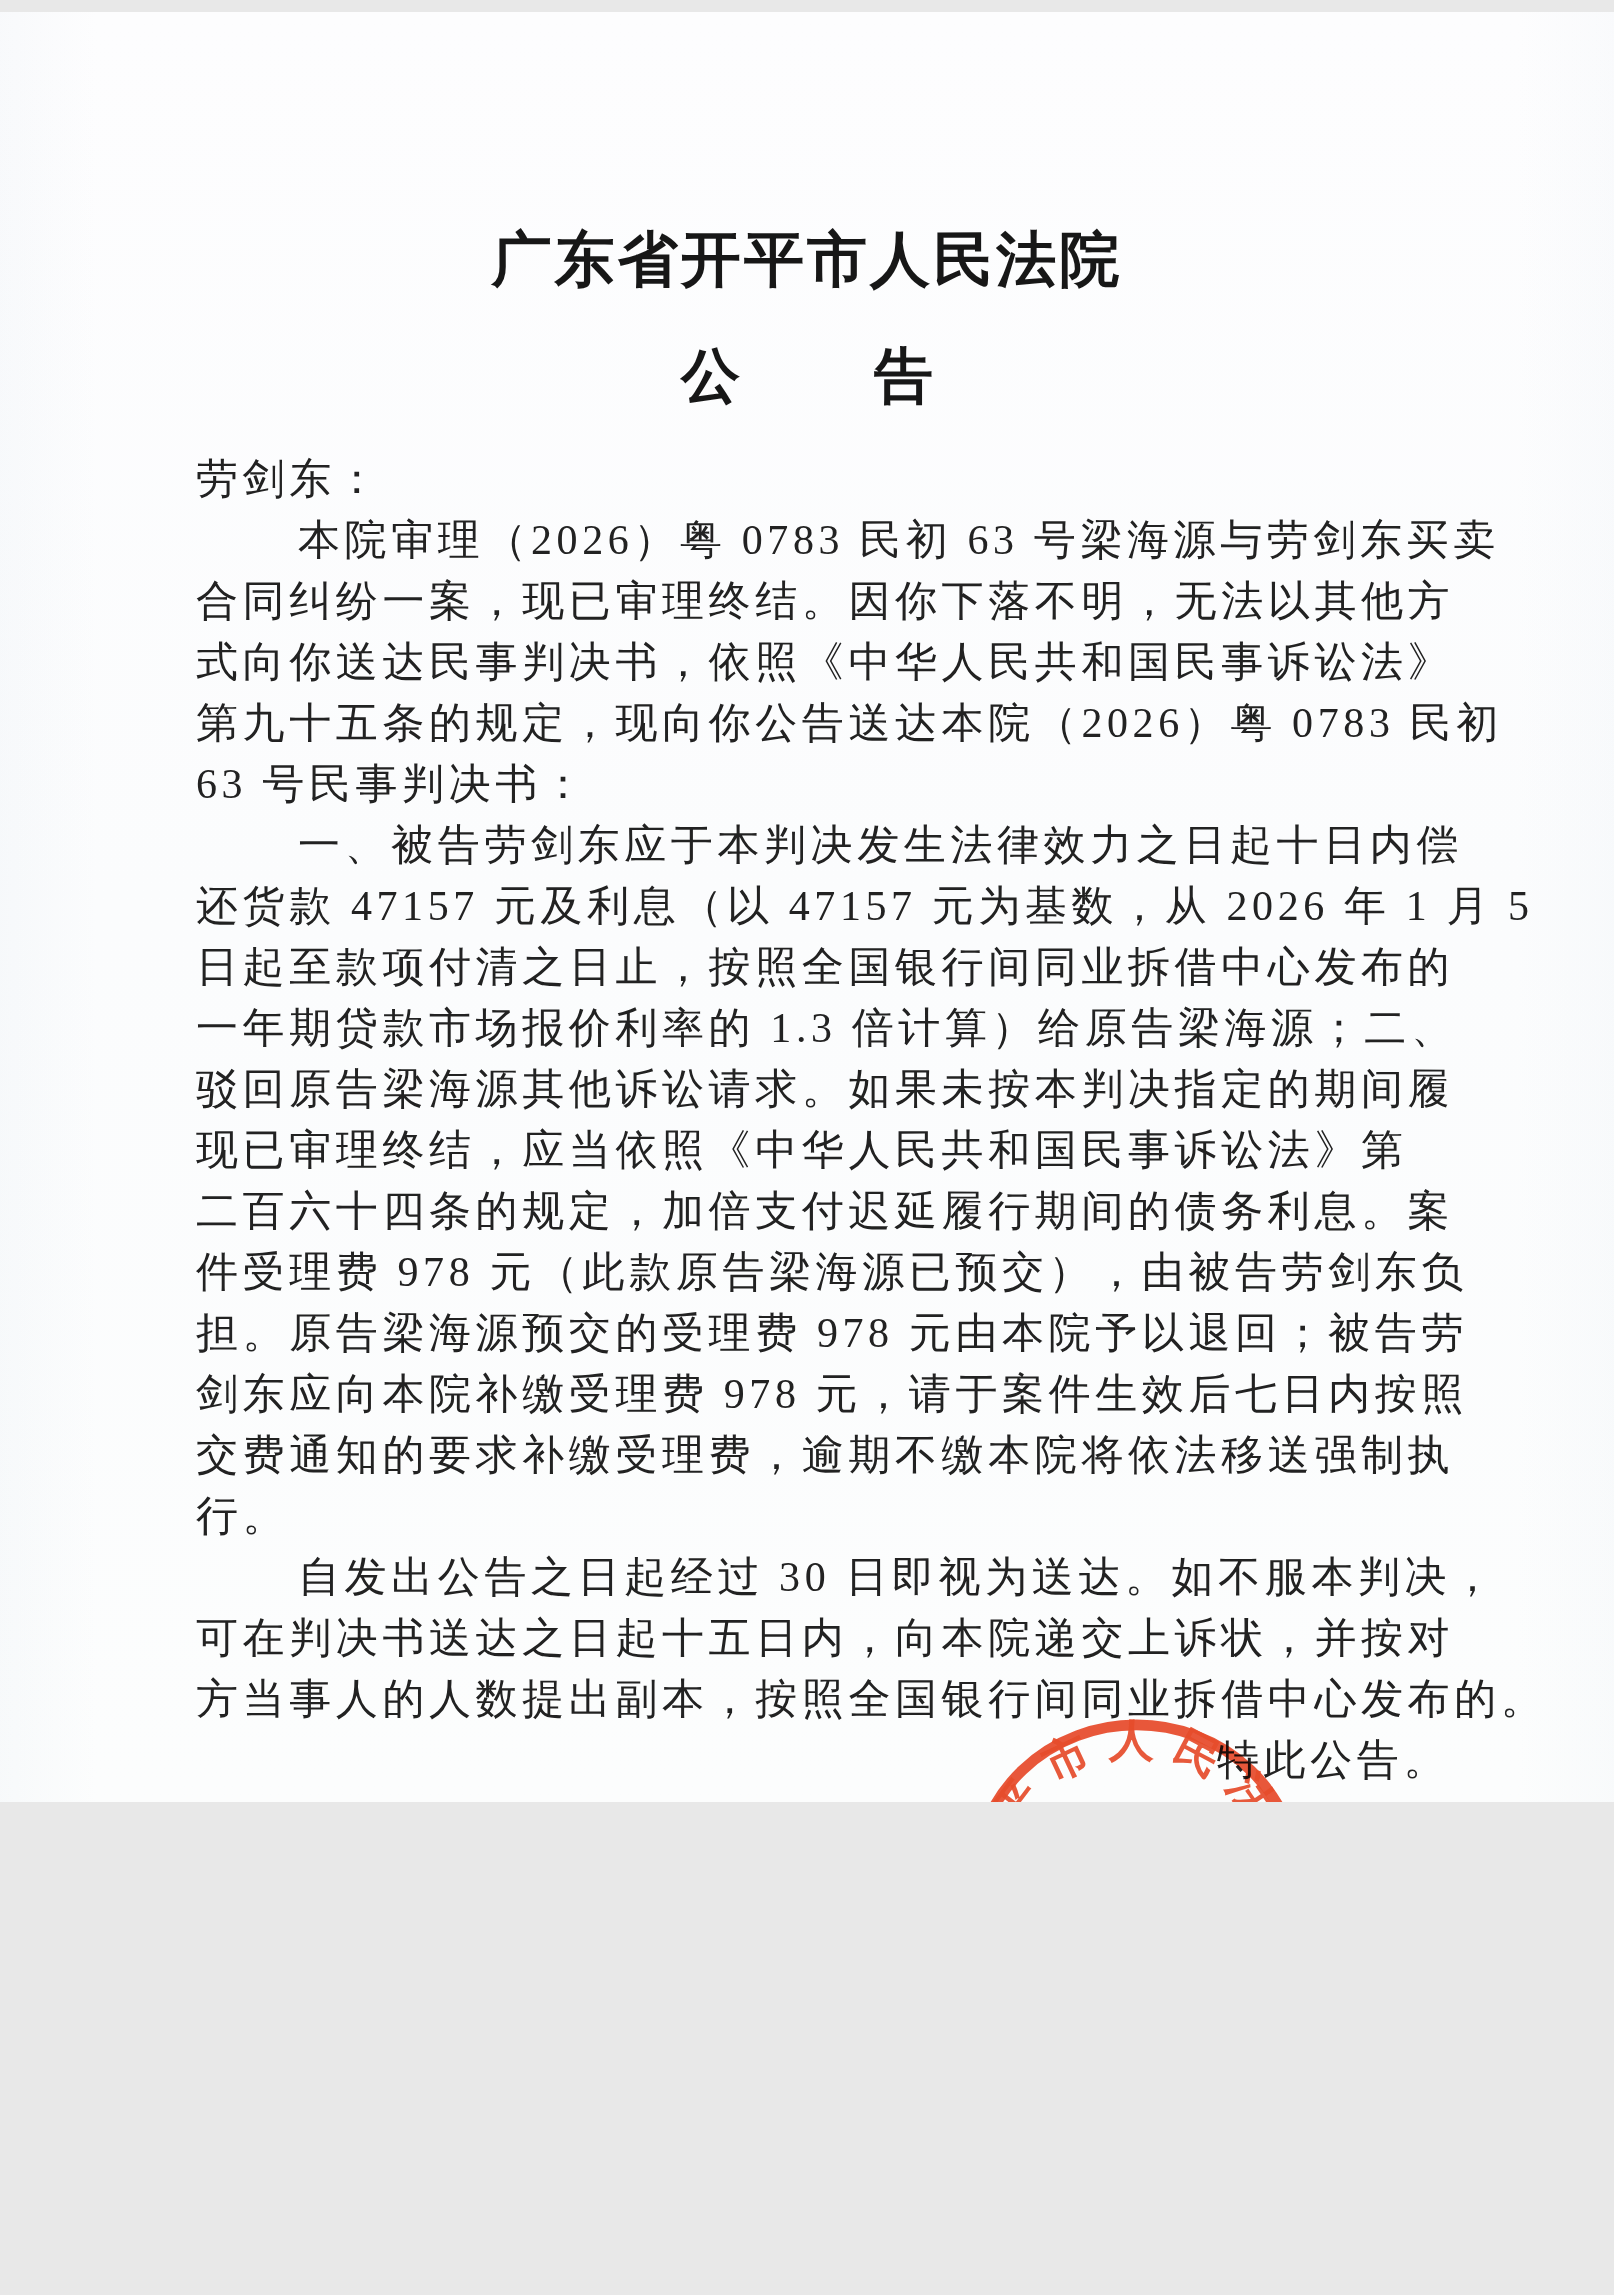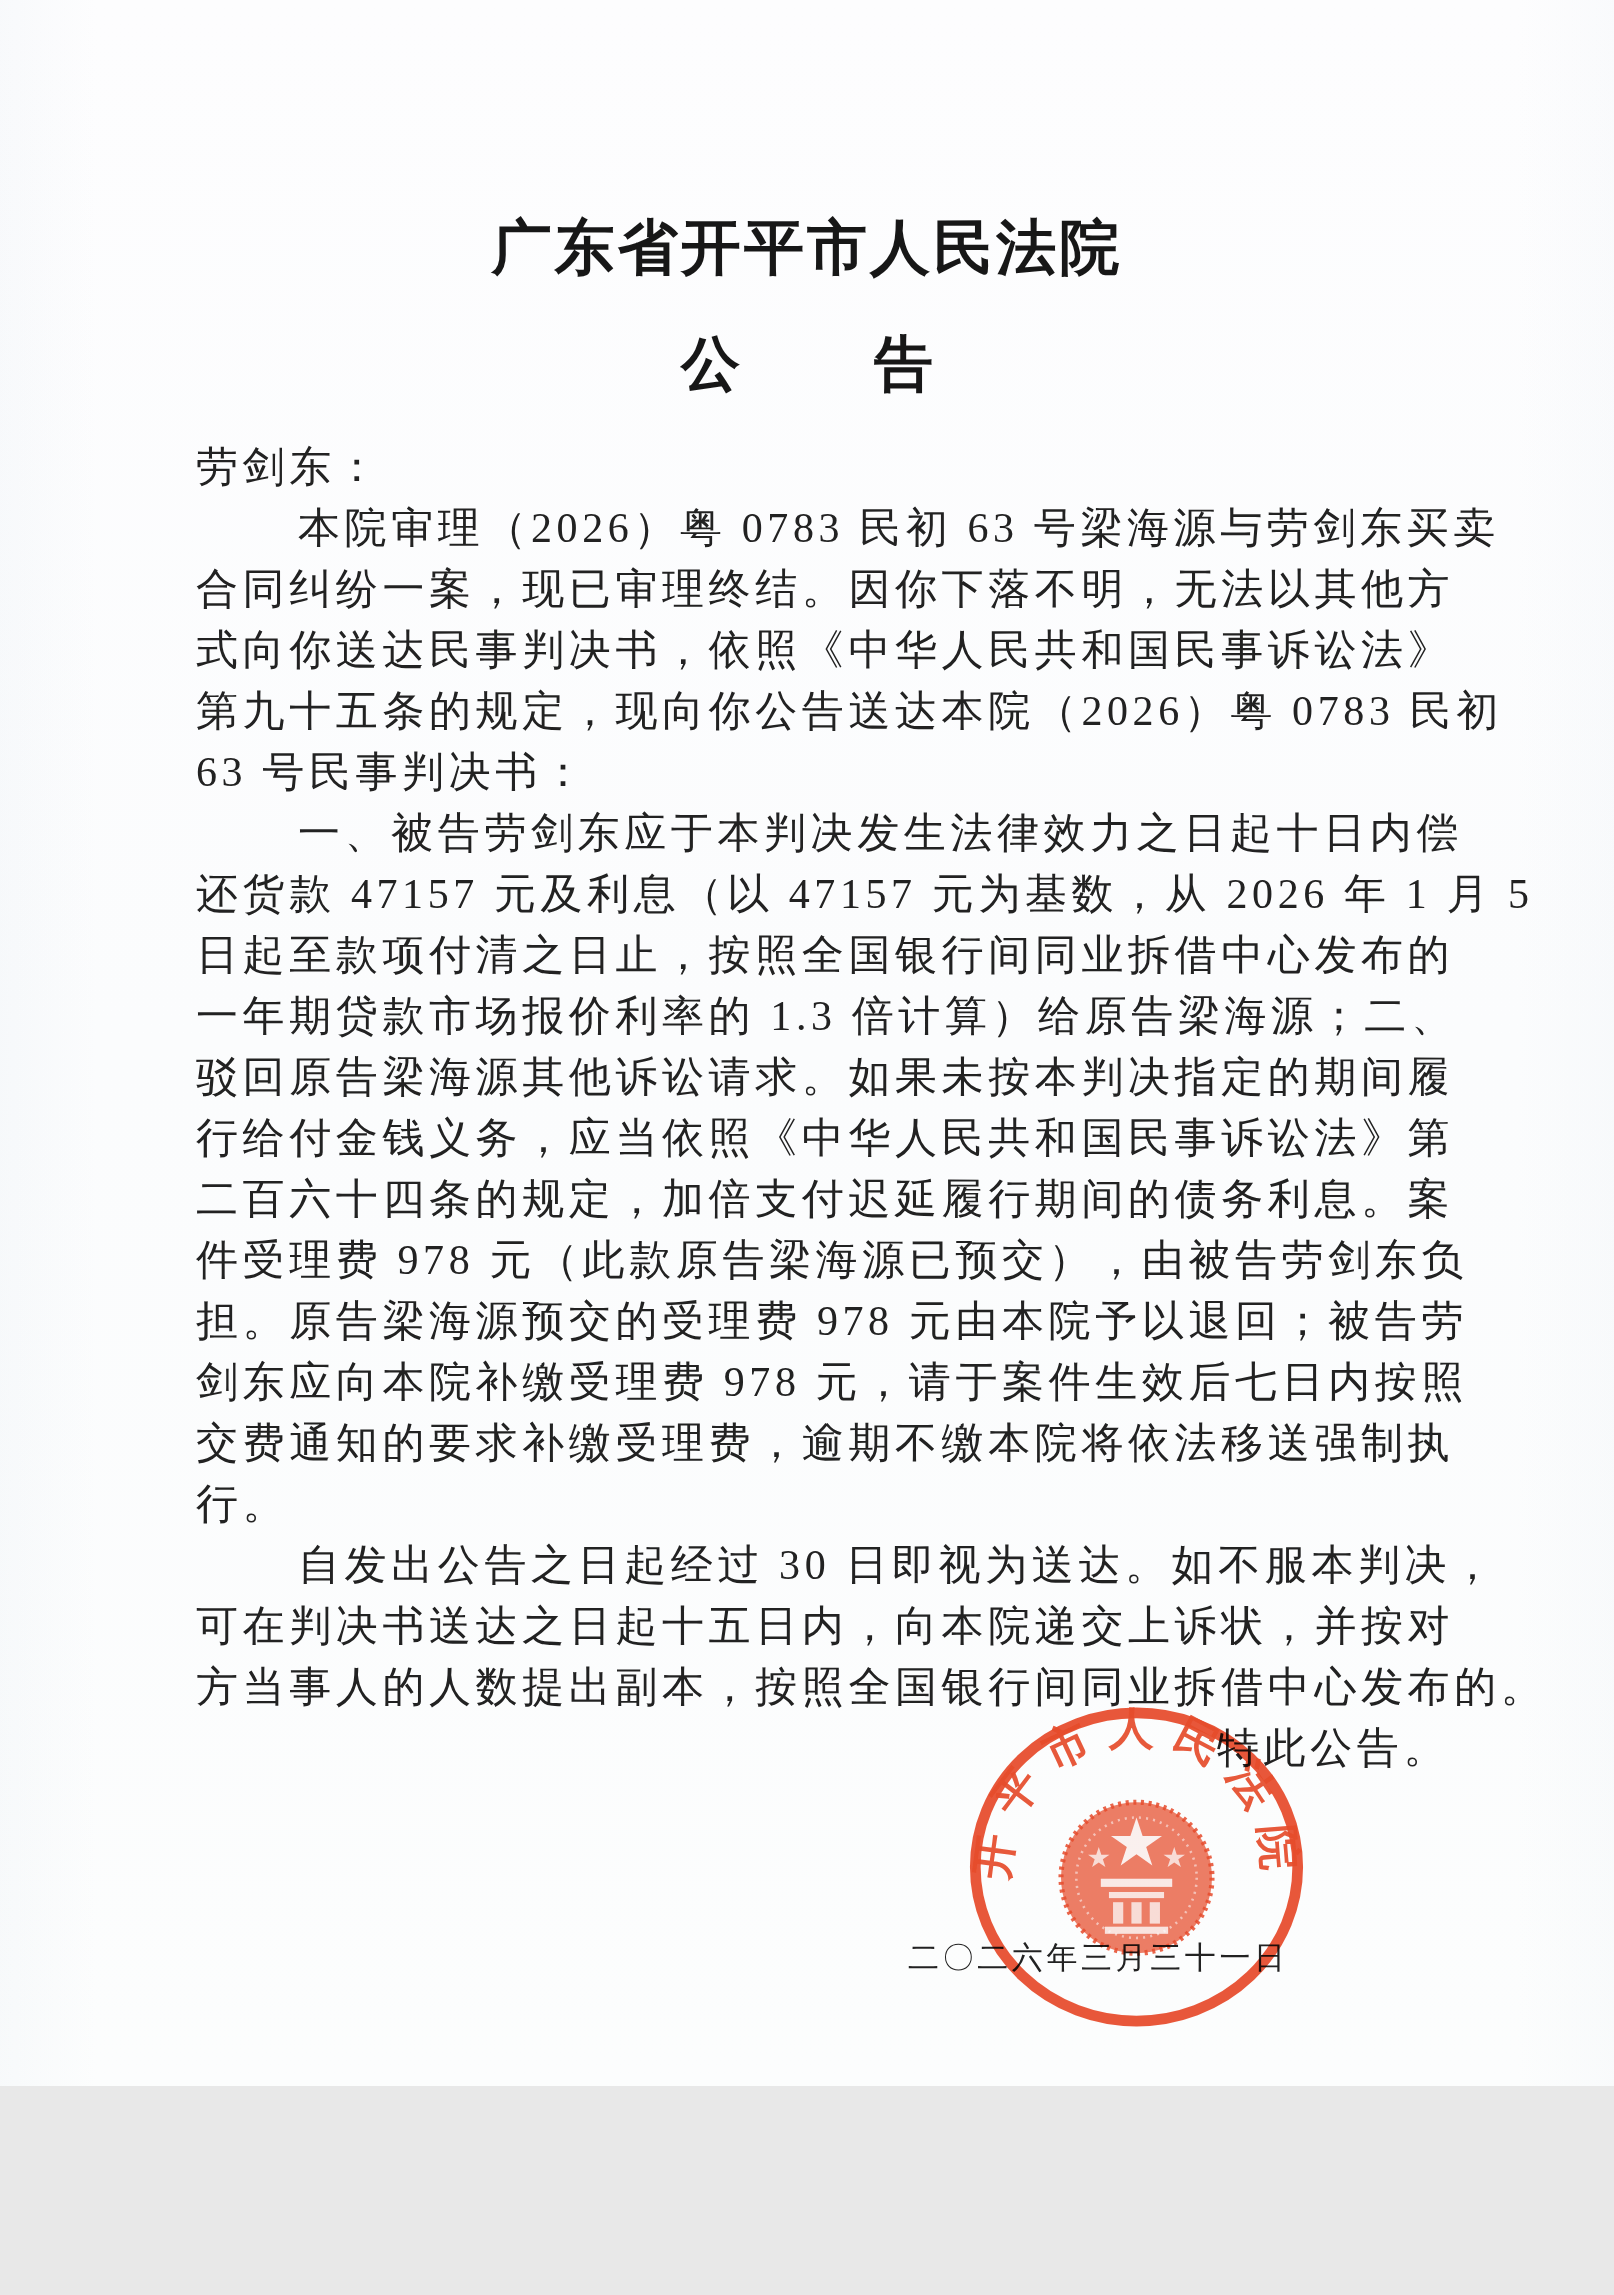--- a/index.html
+++ b/index.html
@@ -3,22 +3,22 @@
 <meta charset="utf-8">
 <style>
   html, body {
     margin: 0;
     padding: 0;
     background: #e8e8e8;
   }
   .page {
     position: relative;
     width: 1614px;
-    height: 2086px;
-    margin: 0 auto;
+    height: 1790px;
+    margin: 12px auto;
     background:
       linear-gradient(90deg, rgba(205,218,230,0.10) 0%, rgba(255,255,255,0) 6%, rgba(255,255,255,0) 94%, rgba(205,218,230,0.08) 100%),
       linear-gradient(180deg, #fdfdfe 0%, #fbfcfd 50%, #fcfdfd 100%);
     overflow: hidden;
     font-family: "Liberation Serif", "DejaVu Serif", serif;
     color: #1f1f1f;
   }
   .court-title {
     position: absolute;
     top: 208px;
@@ -100,21 +100,21 @@
     <div class="line indent">本院审理（2026）粤 0783 民初 63 号梁海源与劳剑东买卖</div>
     <div class="line">合同纠纷一案，现已审理终结。因你下落不明，无法以其他方</div>
     <div class="line">式向你送达民事判决书，依照《中华人民共和国民事诉讼法》</div>
     <div class="line">第九十五条的规定，现向你公告送达本院（2026）粤 0783 民初</div>
     <div class="line">63 号民事判决书：</div>
     <div class="line indent">一、被告劳剑东应于本判决发生法律效力之日起十日内偿</div>
     <div class="line">还货款 47157 元及利息（以 47157 元为基数，从 2026 年 1 月 5</div>
     <div class="line">日起至款项付清之日止，按照全国银行间同业拆借中心发布的</div>
     <div class="line">一年期贷款市场报价利率的 1.3 倍计算）给原告梁海源；二、</div>
     <div class="line">驳回原告梁海源其他诉讼请求。如果未按本判决指定的期间履</div>
-    <div class="line">行给付金钱义务，应当依照《中华人民共和国民事诉讼法》第</div>
+    <div class="line">现已审理终结，应当依照《中华人民共和国民事诉讼法》第</div>
     <div class="line">二百六十四条的规定，加倍支付迟延履行期间的债务利息。案</div>
     <div class="line">件受理费 978 元（此款原告梁海源已预交），由被告劳剑东负</div>
     <div class="line">担。原告梁海源预交的受理费 978 元由本院予以退回；被告劳</div>
     <div class="line">剑东应向本院补缴受理费 978 元，请于案件生效后七日内按照</div>
     <div class="line">交费通知的要求补缴受理费，逾期不缴本院将依法移送强制执</div>
     <div class="line">行。</div>
     <div class="line indent">自发出公告之日起经过 30 日即视为送达。如不服本判决，</div>
     <div class="line">可在判决书送达之日起十五日内，向本院递交上诉状，并按对</div>
     <div class="line">方当事人的人数提出副本，按照全国银行间同业拆借中心发布的。</div>
     <div class="line indent">特此公告。</div>

